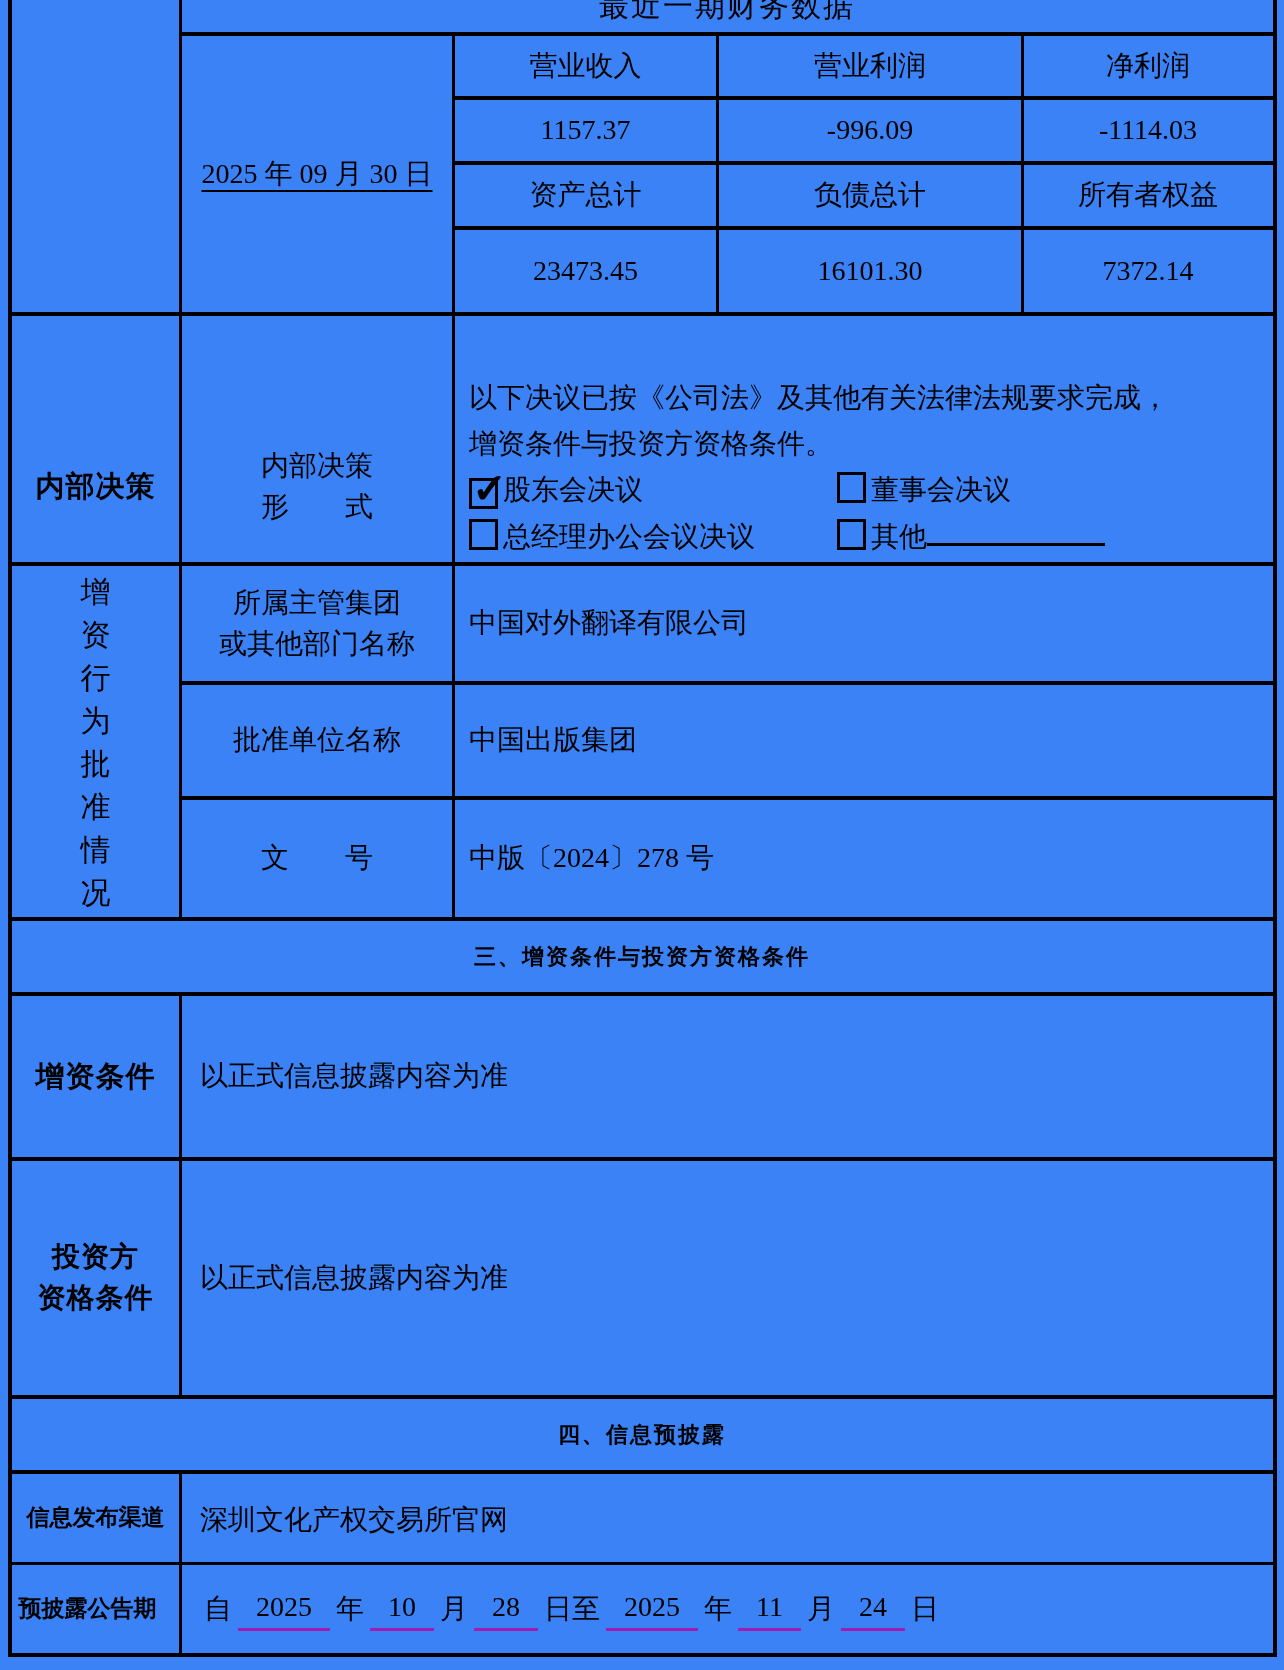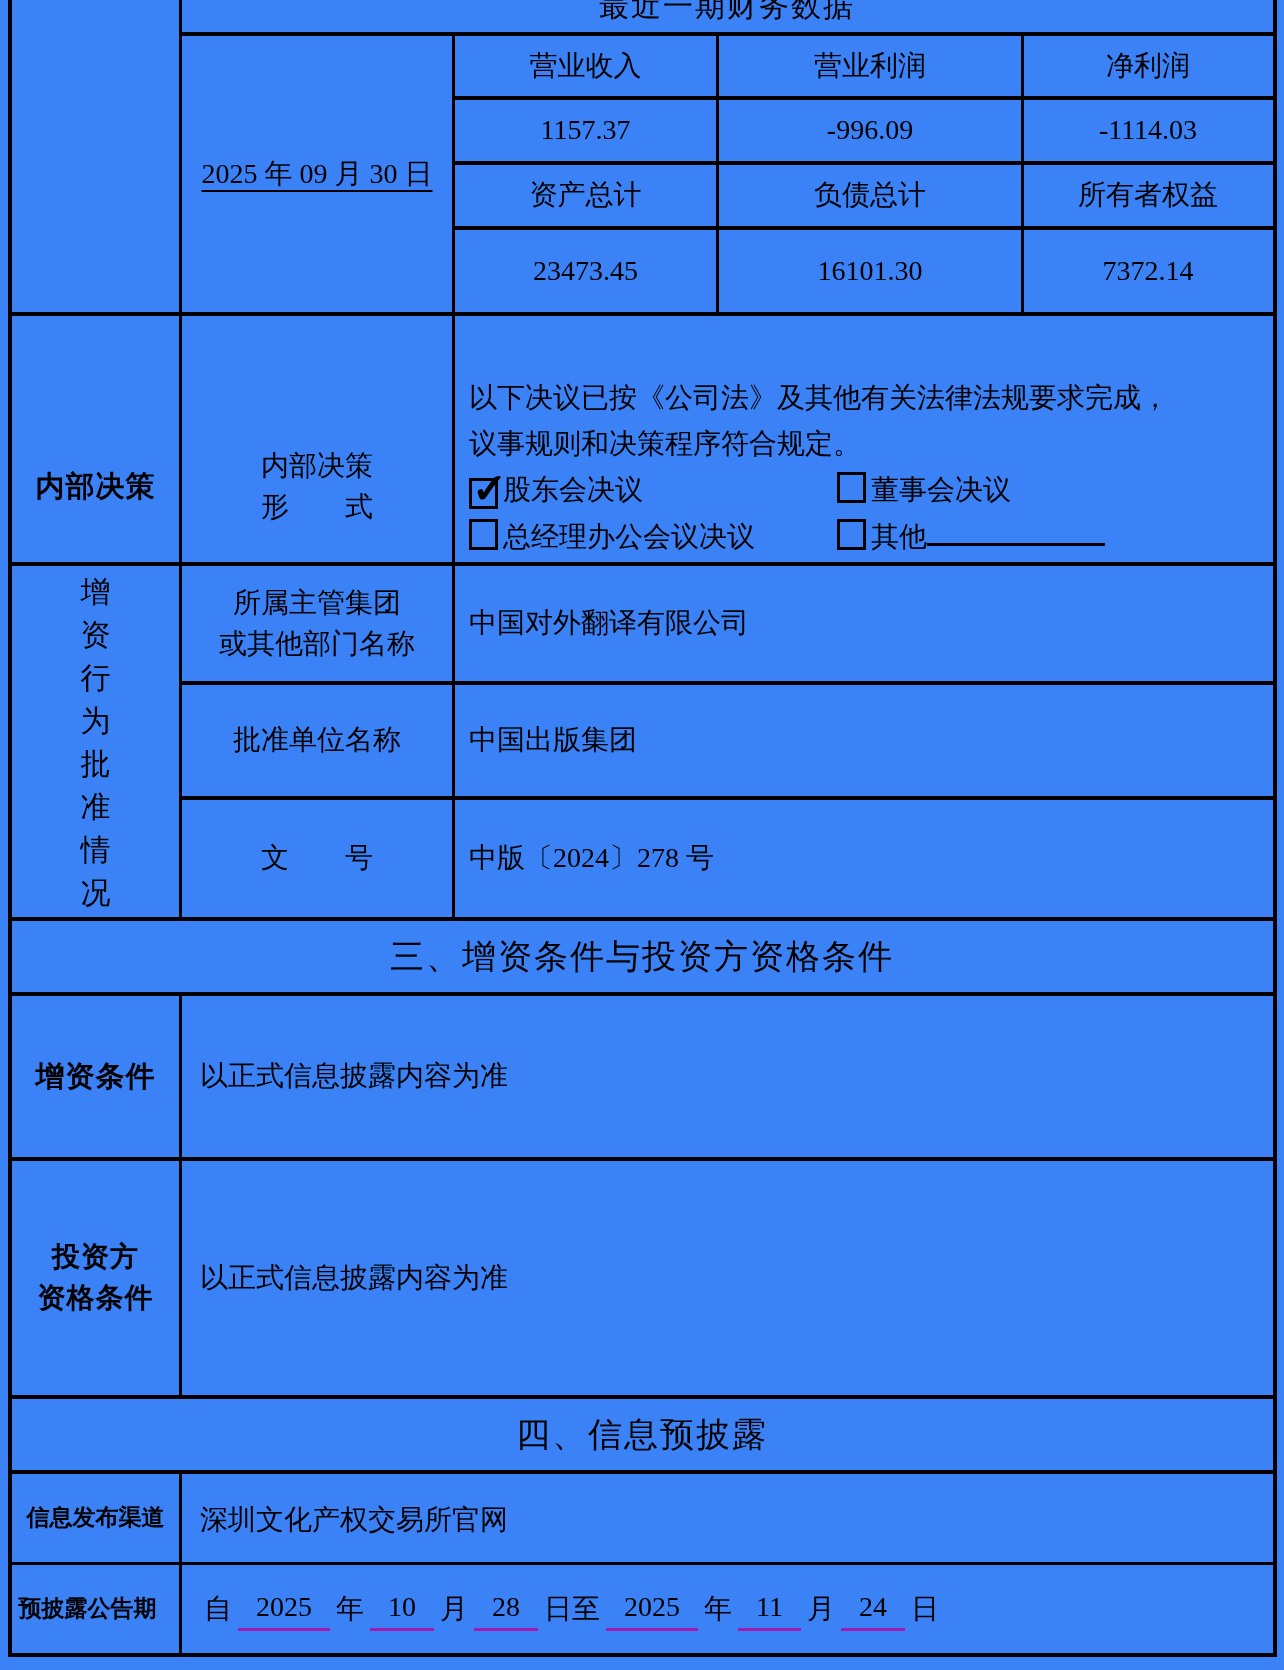--- a/index.html
+++ b/index.html
@@ -8,21 +8,21 @@
     font-family:"Liberation Serif","DejaVu Serif",serif;color:#000;padding-left:32px;
   }
   .ln{position:absolute;background:#000;}
   .cell{position:absolute;display:flex;align-items:center;justify-content:center;
         font-size:28px;line-height:1.45;text-align:center;}
   .cell.left{justify-content:flex-start;text-align:left;}
   .pre{white-space:pre-line;}
   .u-date{text-decoration:underline;text-underline-offset:7px;}
   .lbl{font-size:29px;font-weight:bold;letter-spacing:1px;}
   .small-lbl{font-size:23px;font-weight:bold;letter-spacing:0px;}
-  .sec-title{font-size:34px;font-weight:normal;letter-spacing:2px;}
+  .sec-title{font-size:22px;font-weight:bold;letter-spacing:2px;}
   .vlabel{width:36px;word-break:break-all;line-height:43px;font-size:30px;text-align:center;}
   .dcontent{position:absolute;font-size:28px;line-height:46px;text-align:left;}
   .opt{display:inline-block;}
   .optw{width:368px;}
   .cb{position:relative;display:inline-block;width:23px;height:25px;border:3px solid #000;
       margin-right:5px;vertical-align:-4px;font-size:42px;line-height:16px;font-weight:bold;
       text-align:center;overflow:visible;}
   .blank{display:inline-block;width:178px;height:30px;border-bottom:3px solid #000;vertical-align:baseline;}
   .seg{margin:0 4px;}
   .useg{border-bottom:3px solid #a21caf;padding:0 18px;margin:0 2px;}
@@ -73,21 +73,21 @@
   <div class="cell" style="left:1024px;top:165px;width:248px;height:61px;">所有者权益</div>
   <div class="cell" style="left:455px;top:230px;width:261px;height:82px;">23473.45</div>
   <div class="cell" style="left:719px;top:230px;width:302px;height:82px;">16101.30</div>
   <div class="cell" style="left:1024px;top:230px;width:248px;height:82px;">7372.14</div>
 
   <div class="cell lbl" style="left:12px;top:316px;width:167px;height:341px;">内部决策</div>
   <div class="cell pre" style="left:182px;top:316px;width:270px;height:341px;">内部决策
 形　　式</div>
   <div class="dcontent" style="left:469px;top:342px;width:800px;margin-top:33px;">
     <div>以下决议已按《公司法》及其他有关法律法规要求完成，</div>
-    <div>议事规则和决策程序符合规定。</div>
+    <div>增资条件与投资方资格条件。</div>
     <div>
       <span class="opt optw"><span class="cb">✓</span><span>股东会决议</span></span><span class="opt"><span class="cb"></span><span>董事会决议</span></span>
     </div>
     <div>
       <span class="opt optw"><span class="cb"></span><span>总经理办公会议决议</span></span><span class="opt"><span class="cb"></span><span>其他</span><span class="blank"></span></span>
     </div>
   </div>
 
   <div class="cell pre" style="left:182px;top:566px;width:270px;height:115px;">所属主管集团
 或其他部门名称</div>

